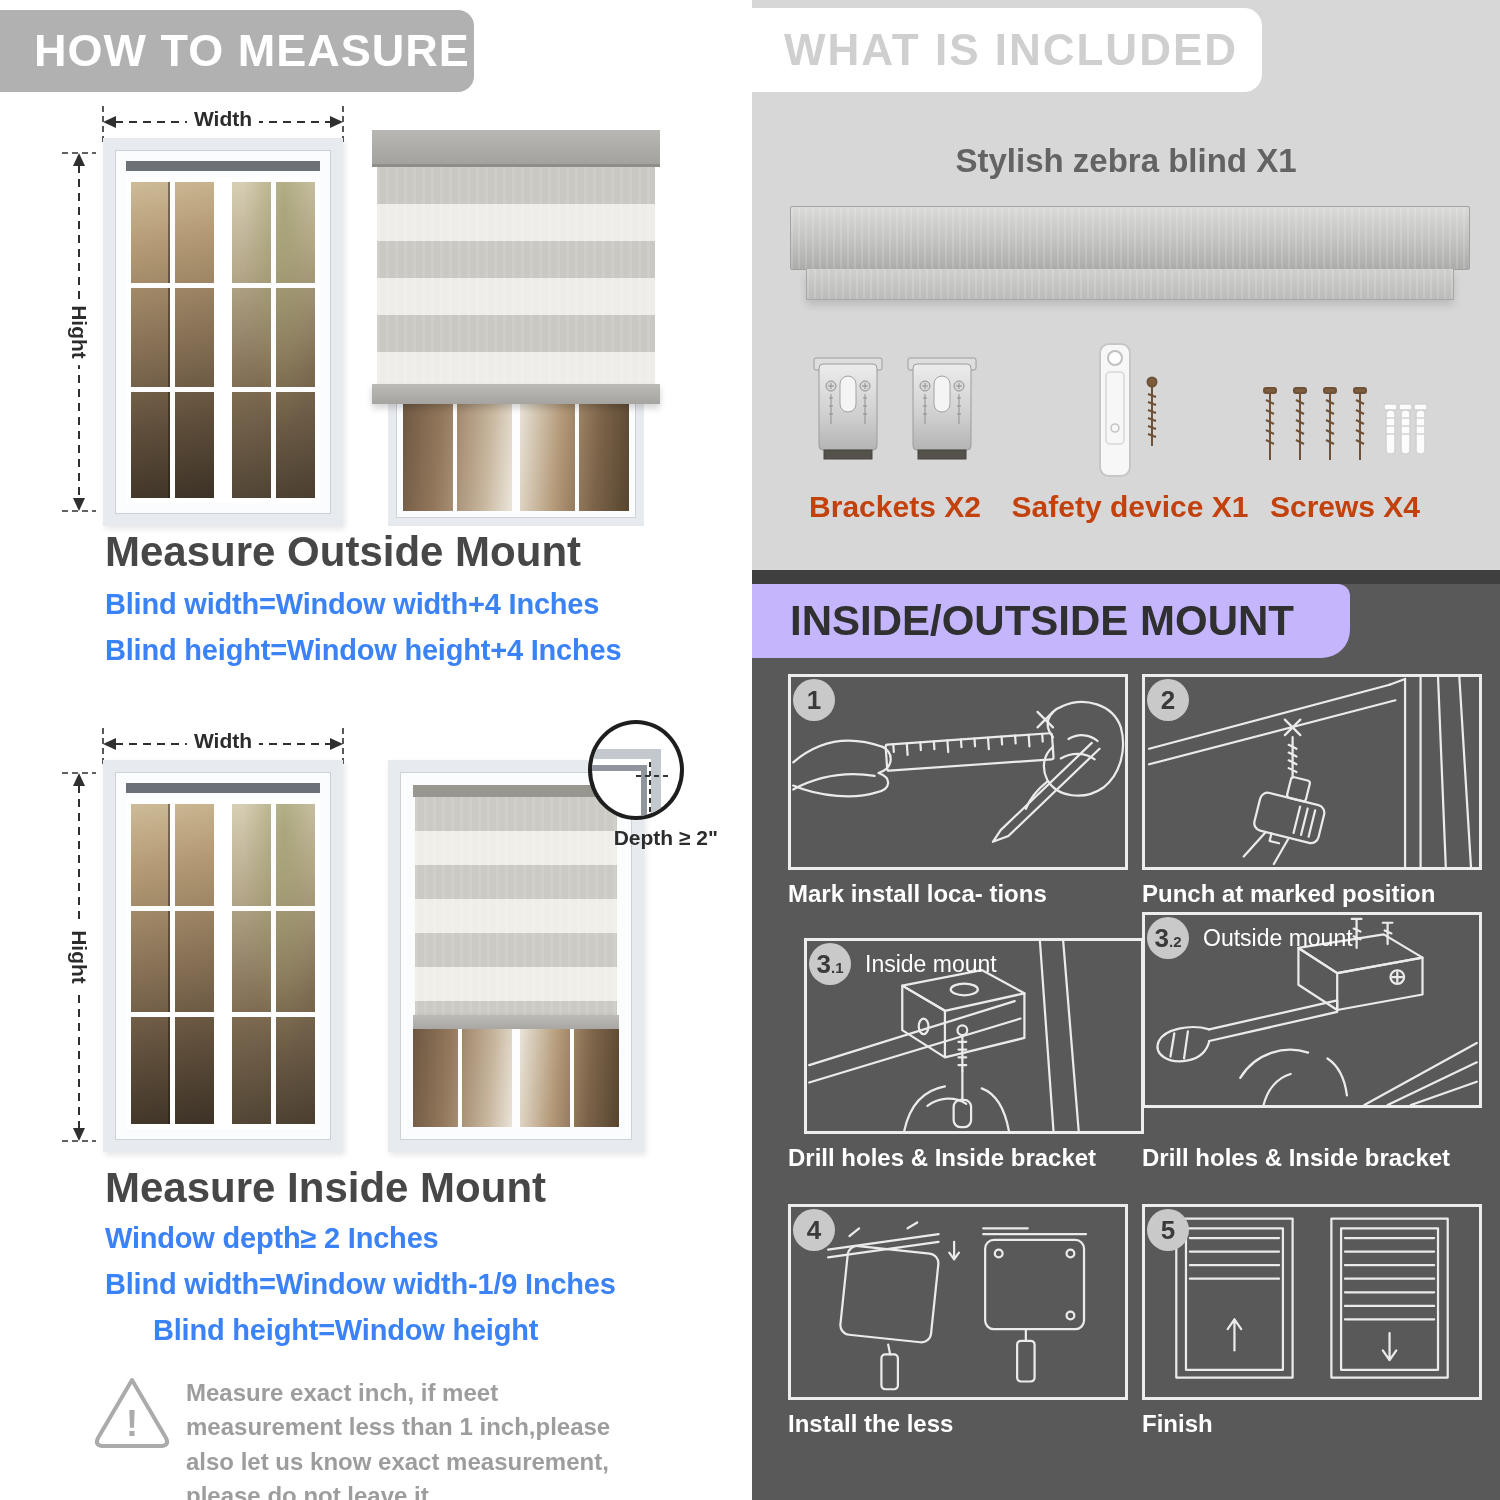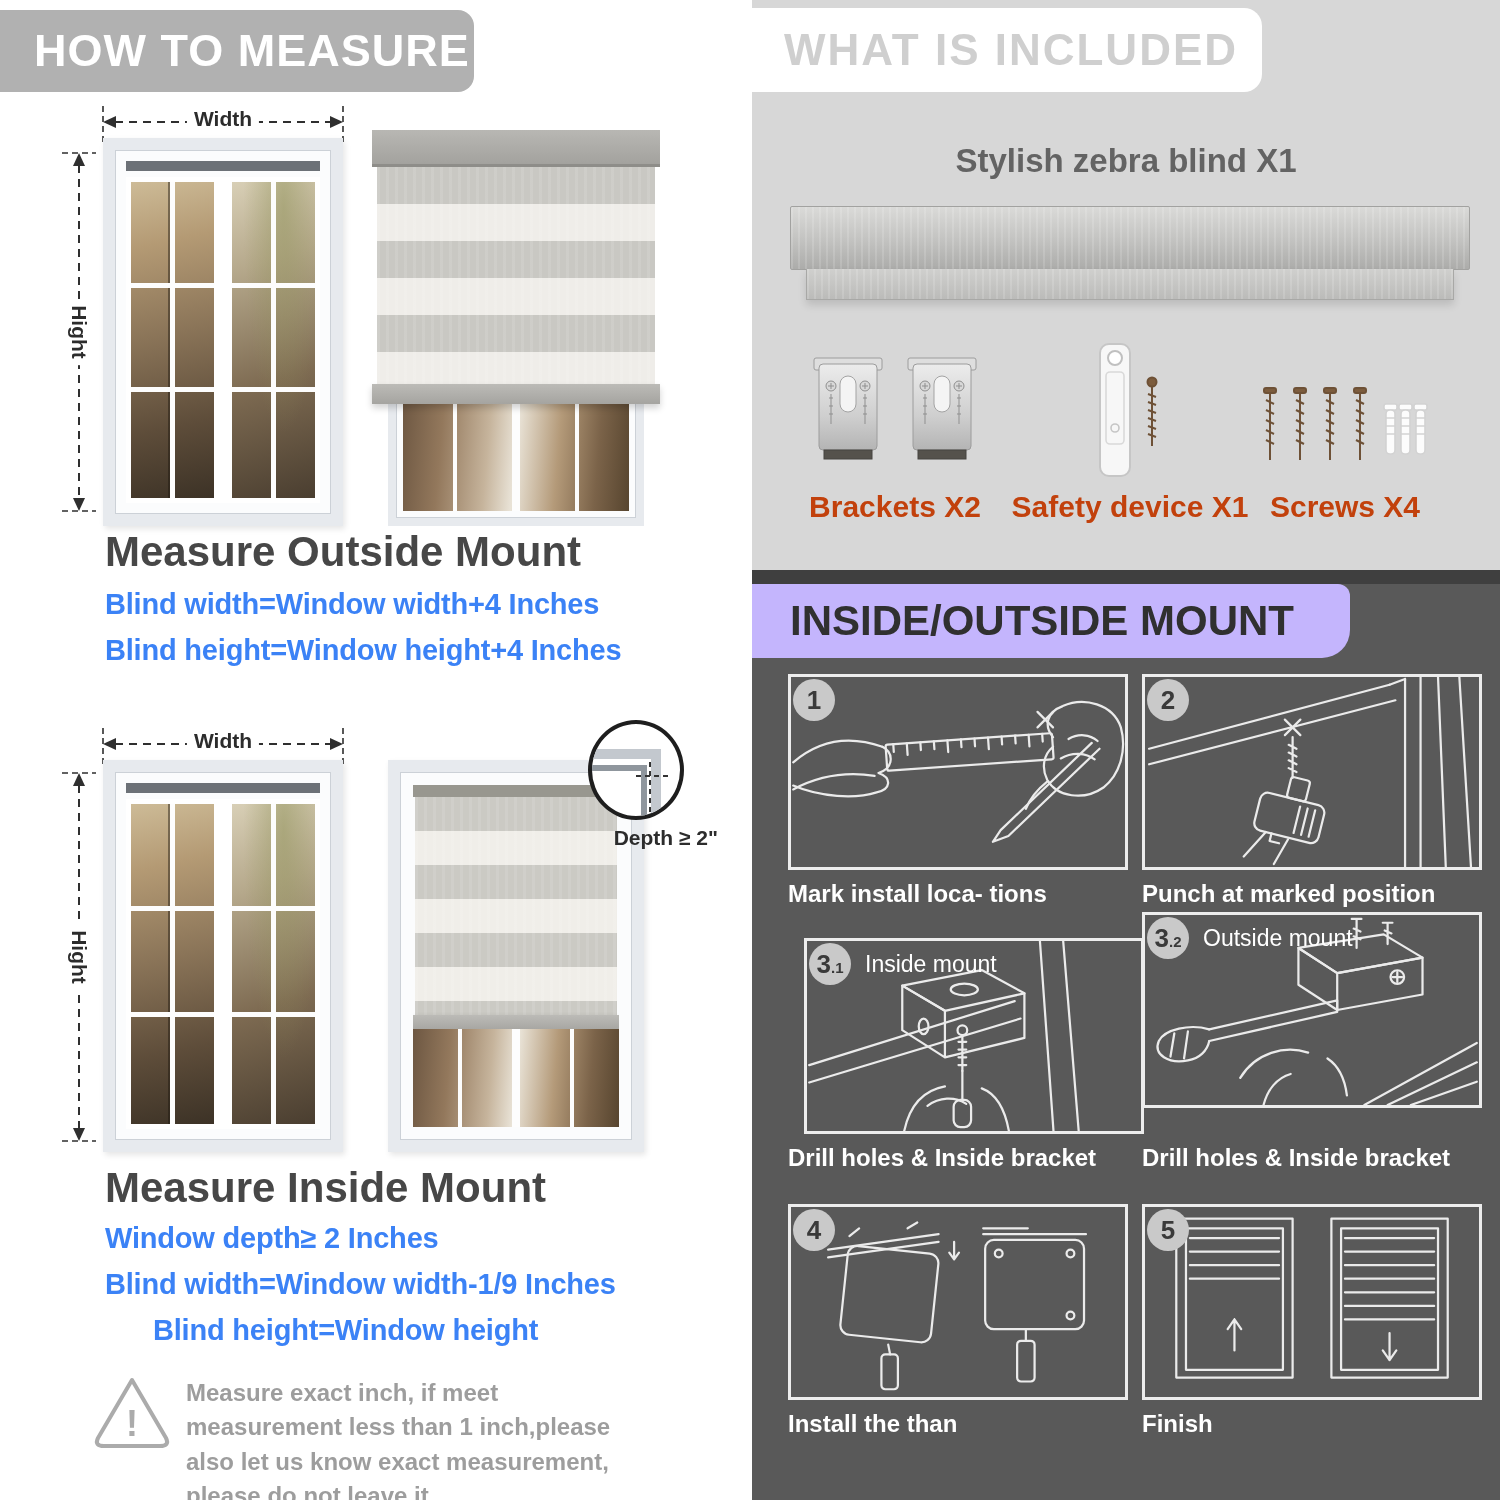--- a/index.html
+++ b/index.html
@@ -441,21 +441,21 @@
       <path d="M196,28 h106 M196,22 h46"></path>
       <rect x="198" y="34" width="102" height="92" rx="9"></rect>
       <circle cx="212" cy="48" r="4"></circle>
         <circle cx="286" cy="48" r="4"></circle>
         <circle cx="286" cy="112" r="4"></circle>
       <path d="M240,126 v12"></path>
         <rect x="231" y="138" width="18" height="42" rx="4"></rect>
     </svg>
     <div class="badge"><span>4</span><span class="sub"></span></div>
   </div>
-  <div class="caption" style="left:788px;top:1410px;">Install the than</div>
+  <div class="caption" style="left:788px;top:1410px;">Install the less</div>
 
   <div class="step" style="left:1142px;top:1204px;">
     <svg class="art" width="334" height="190" viewBox="0 0 340 196">
       <rect x="30" y="12" width="120" height="164"></rect>
         <rect x="40" y="22" width="100" height="146"></rect>
       <g stroke="#cfcfcf" stroke-width="6">
         <path d="M44,32 h92 M44,46 h92 M44,60 h92 M44,74 h92"></path>
       </g>
       <path d="M90,148 V116 M90,116 l-7,10 M90,116 l7,10" stroke-width="3.5"></path>
       <rect x="190" y="12" width="120" height="164"></rect>

